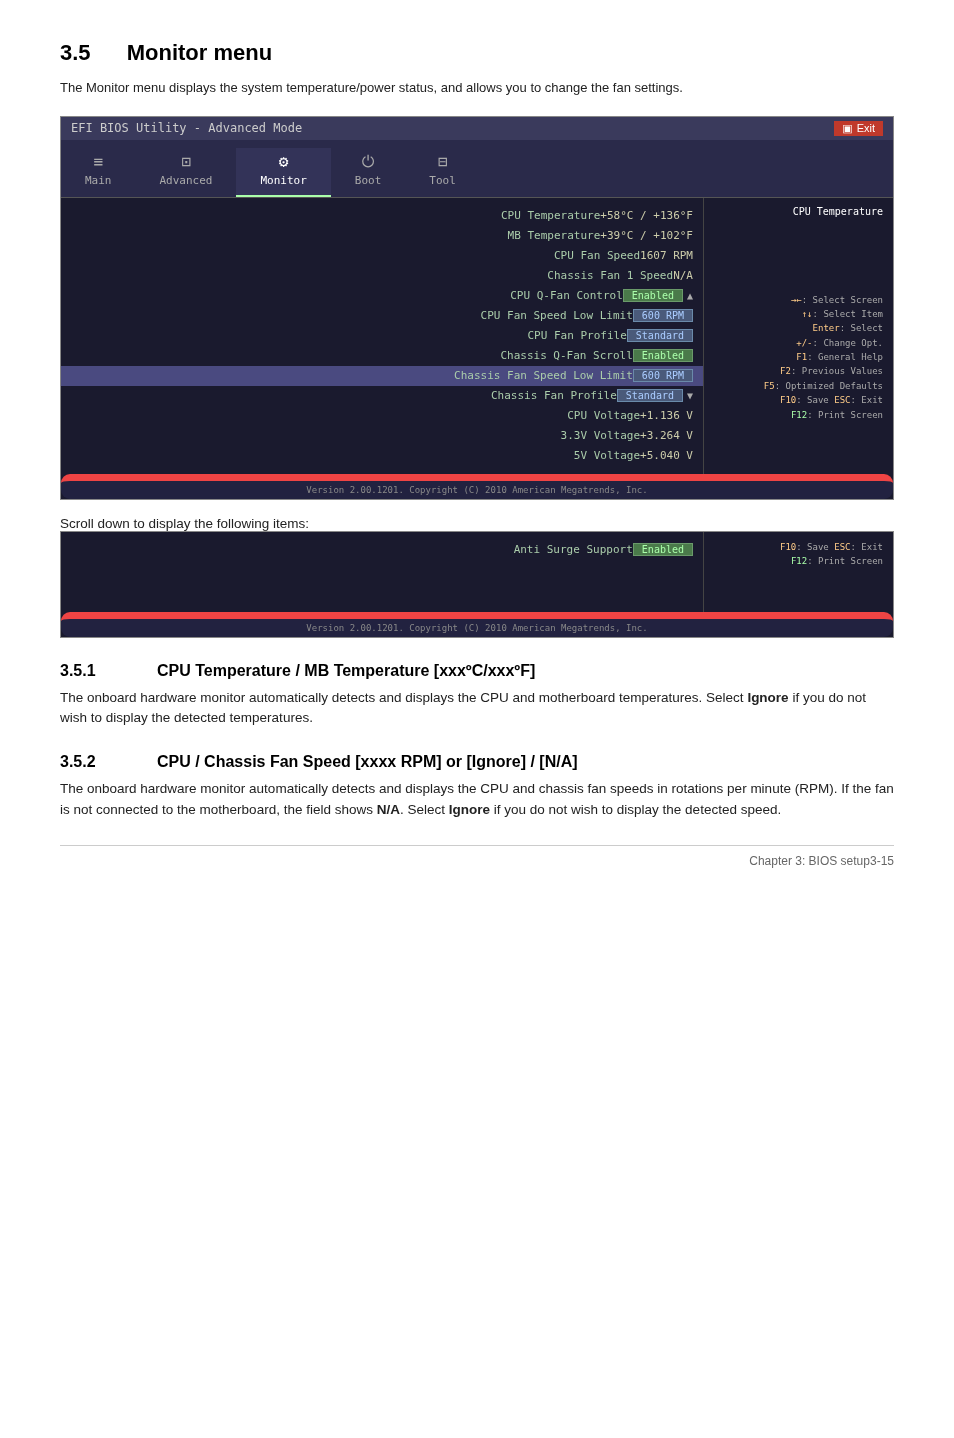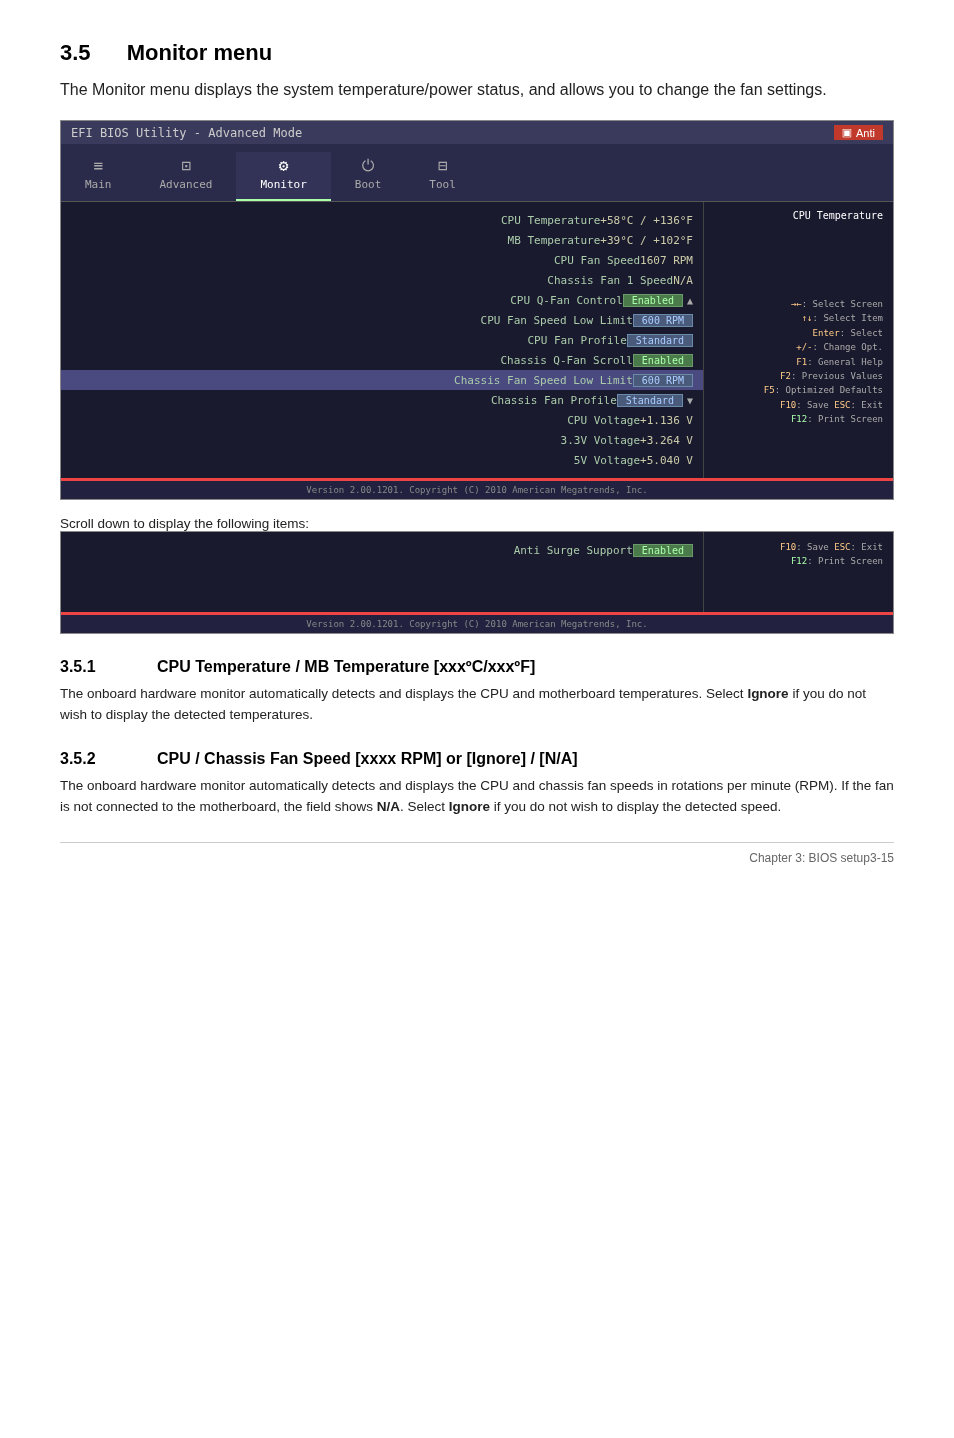--- a/index.html
+++ b/index.html
@@ -19,21 +19,21 @@
     .section-title {
       font-size: 22px;
       font-weight: bold;
       margin-bottom: 12px;
       color: #000;
     }
     .section-title .num {
       margin-right: 30px;
     }
     .section-desc {
-      font-size: 16px;
+      font-size: 13px;
       color: #222;
       margin-bottom: 18px;
       line-height: 1.5;
     }
 
     
     .bios-frame {
       border: 1px solid #888;
       background: #1a1a2e;
       margin-bottom: 16px;
@@ -141,21 +141,22 @@
       color: #aaccff;
       border-color: #6a8aaa;
     }
     .bios-footer {
       background: #222240;
       text-align: center;
       padding: 4px;
       font-size: 9px;
       font-family: monospace;
       color: #888;
-      border-top: 3px solid #ef4444;
+      border-top: 7px solid #ef4444;
+      border-radius: 9px;
     }
     .bios-right-section-title {
       color: #fff;
       font-size: 10px;
       margin-bottom: 6px;
     }
     .bios-help-line {
       color: #aaa;
       font-size: 9px;
       line-height: 1.6;
@@ -226,21 +227,21 @@
     <span>Monitor menu</span>
   </div>
   <div class="section-desc">The Monitor menu displays the system temperature/power status, and allows you to change the fan settings.</div>
 
   <div class="bios-frame">
 
     <div class="bios-titlebar">
       <span>EFI BIOS Utility - Advanced Mode</span>
       <button class="exit-btn">
         <span>▣</span>
-        <span>Anti</span>
+        <span>Exit</span>
       </button>
     </div>
 
     <div class="bios-nav">
       <div class="bios-nav-item">
         <span class="nav-icon">≡</span>
         <span>Main</span>
       </div>
       <div class="bios-nav-item">
         <span class="nav-icon">⊡</span>

